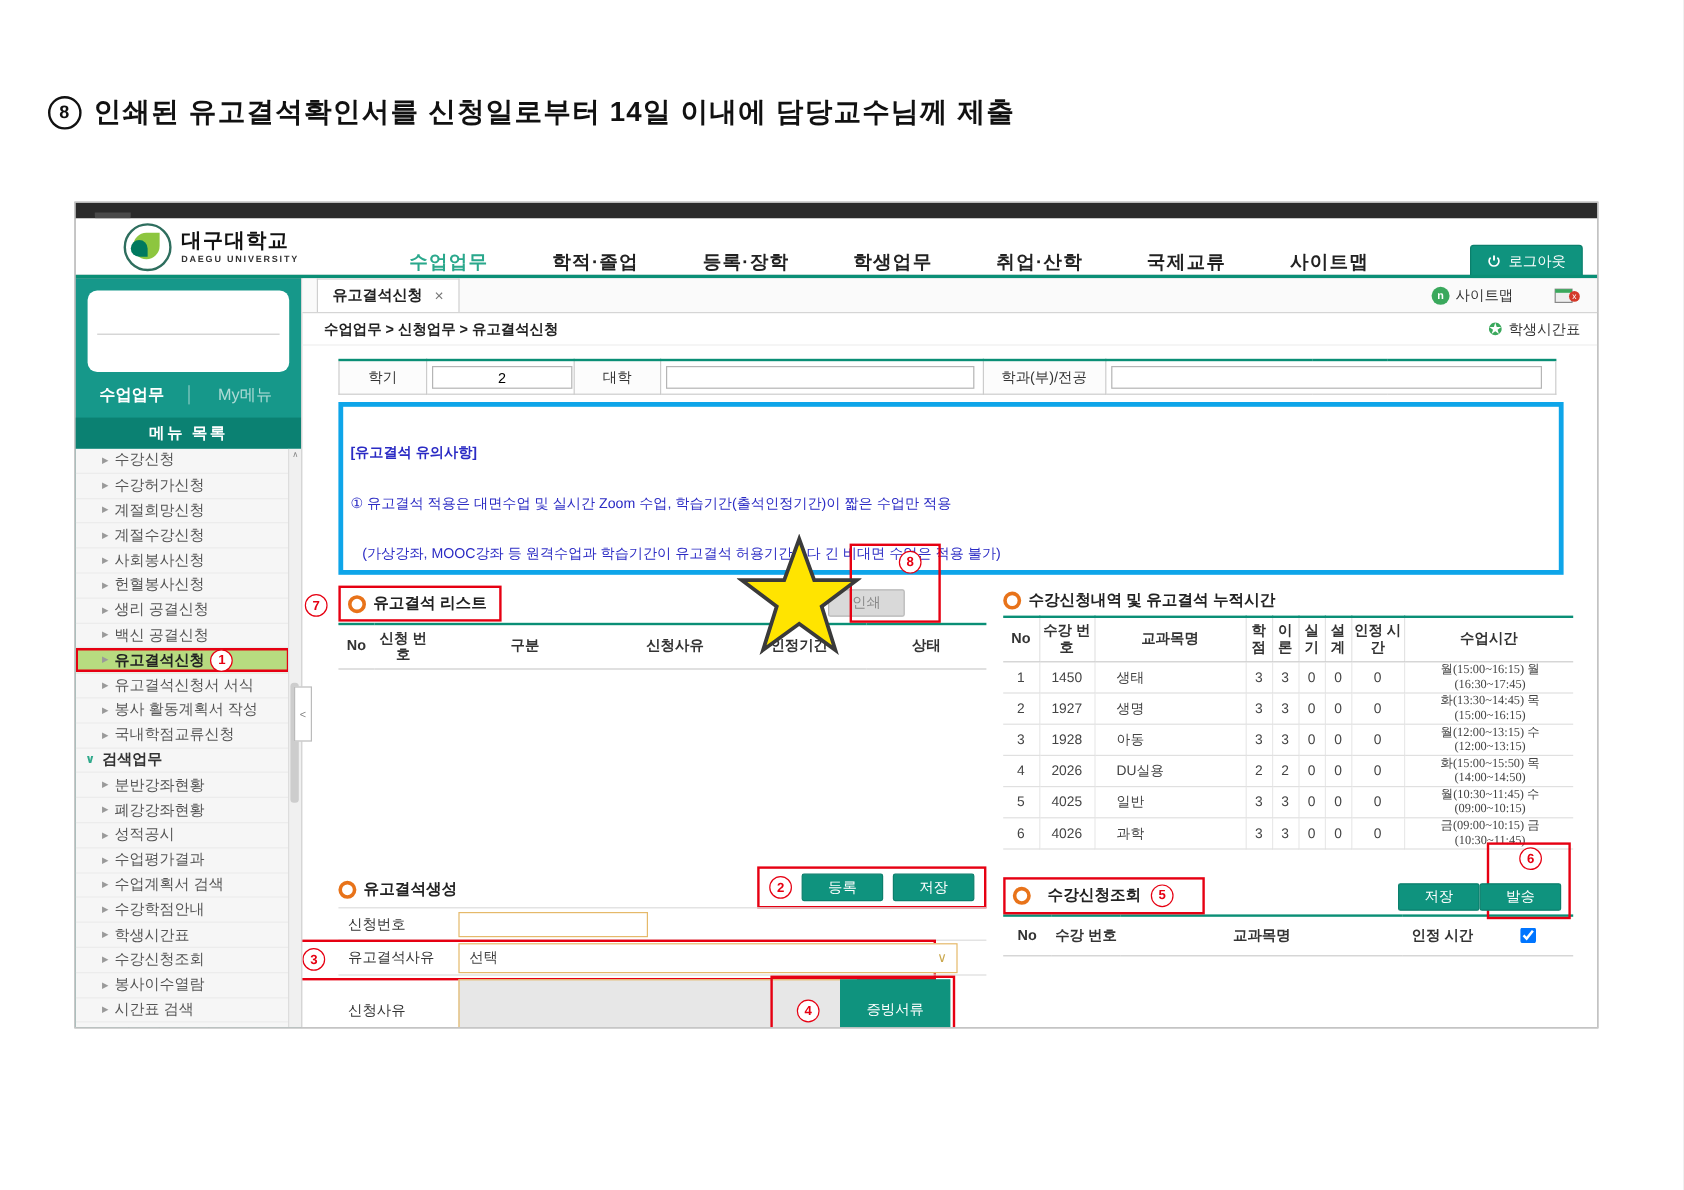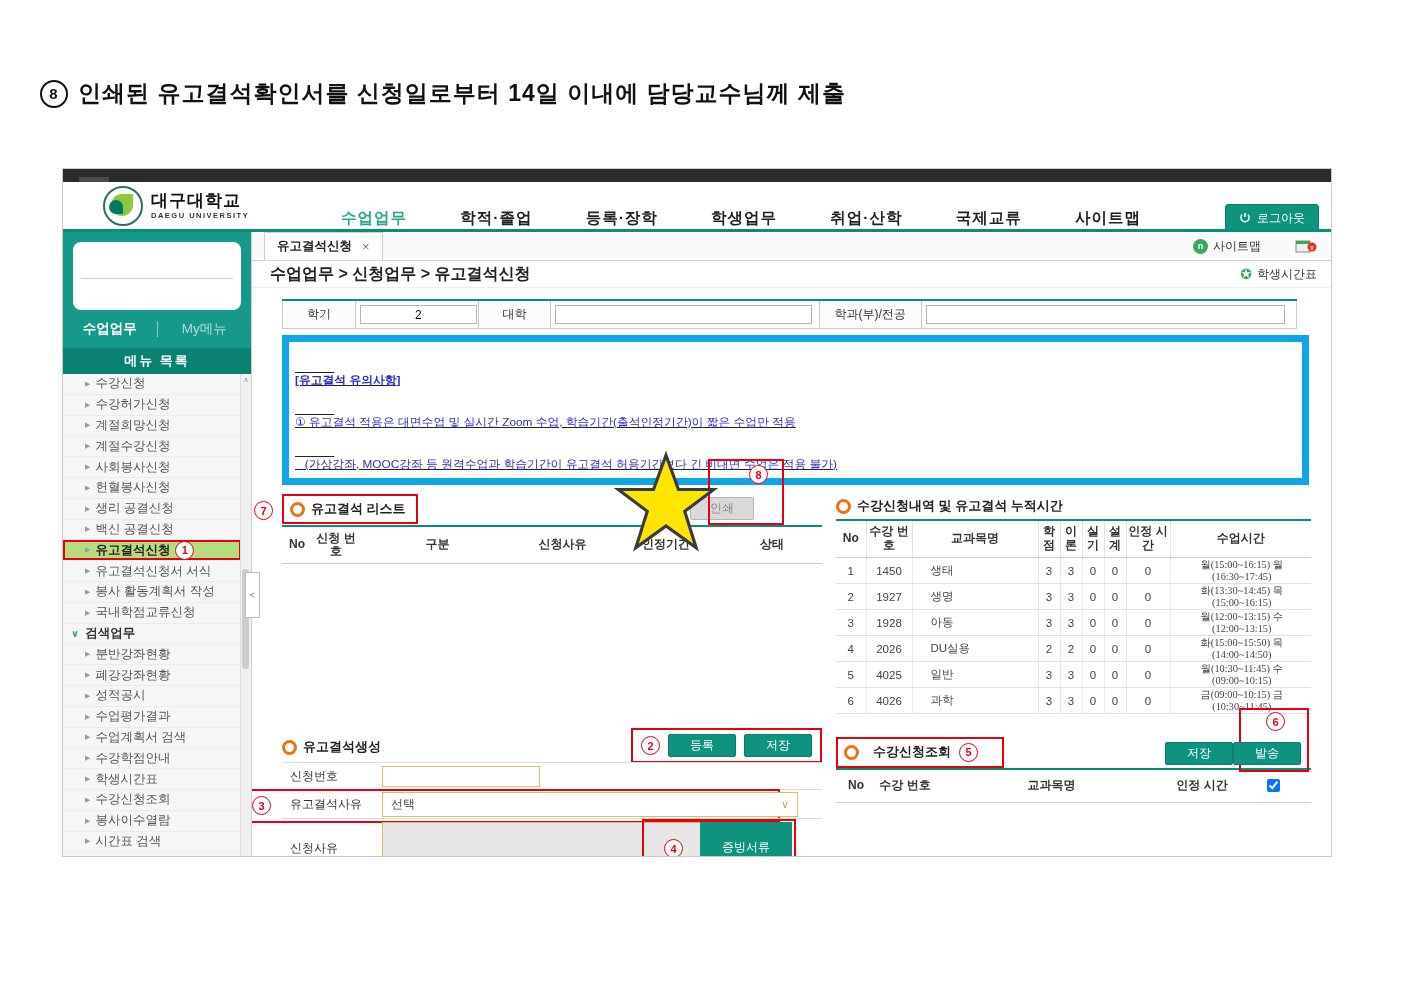--- a/index.html
+++ b/index.html
@@ -44,31 +44,31 @@
   .collapse-handle{position:absolute;left:182px;top:340px;width:13px;height:44px;background:#fff;border:1px solid #bbb;display:flex;align-items:center;justify-content:center;font-size:9px;color:#777;z-index:20;cursor:pointer;}
   
   .content{flex:1;background:#fff;position:relative;border-left:1px solid #cfcfcf;}
   .tabbar{height:28px;background:#fafafa;border-bottom:1px solid #d5d5d5;display:flex;align-items:flex-end;position:relative;}
   .tab{margin-left:12px;height:27px;background:#fff;border:1px solid #cfcfcf;border-bottom:none;display:flex;align-items:center;padding:0 12px;font-size:12.5px;font-weight:bold;color:#222;gap:10px;cursor:pointer;}
   .tab .x{color:#777;font-weight:normal;font-size:13px;cursor:pointer;}
   .tabbar-right{position:absolute;right:14px;top:0;height:28px;display:flex;align-items:center;gap:34px;}
   .sitemap-link{display:flex;align-items:center;gap:5px;font-size:12px;color:#333;cursor:pointer;}
   .sitemap-dot{width:15px;height:15px;border-radius:50%;background:#3aa85c;color:#fff;font-size:9px;display:flex;align-items:center;justify-content:center;font-weight:bold;}
   .crumbbar{height:26px;display:flex;align-items:center;padding-left:18px;position:relative;border-bottom:1px solid #eee;}
-  .crumb{font-size:16px;font-weight:bold;color:#222;}
+  .crumb{font-size:12px;font-weight:bold;color:#222;}
   .fav{position:absolute;right:14px;display:flex;align-items:center;gap:5px;font-size:12px;color:#333;cursor:pointer;}
   .fav .star{color:#3aa85c;font-size:14px;}
   .scrollbody{position:absolute;left:0;top:55px;right:0;bottom:0;overflow:hidden;padding:12px 10px 0 30px;}
   
   table.sform{border-collapse:collapse;width:1015px;border-top:2px solid #0a8f76;table-layout:fixed;}
   table.sform td{border:1px solid #ccc;height:25px;font-size:12px;color:#333;padding:1px 4px;}
   table.sform td.lbl{text-align:center;background:#fcfcfc;}
   table.sform input{width:96%;height:17px;border:1px solid #b5b5b5;font-size:12px;padding:0 3px;text-align:center;font-family:inherit;}
   
-  .notice{margin-top:6px;width:1003px;height:132px;border:7px solid #0ea5e9;display:flex;overflow:hidden;padding:4px 4px 0 6px;text-decoration:underline;}
+  .notice{margin-top:6px;width:1003px;height:132px;border:4px solid #0ea5e9;display:flex;overflow:hidden;padding:4px 4px 0 6px;}
   .notice .ncol{white-space:pre;color:#2b2bc4;}
   .notice .ncol .nline{line-height:1.18;}
   .notice .left{width:553px;font-size:11.8px;}
   .notice .right{flex:1;font-size:11.3px;}
   .notice .ntitle{font-weight:bold;}
   
   .cols{display:flex;margin-top:8px;gap:14px;}
   .lcol{width:540px;position:relative;flex:none;}
   .rcol{width:475px;position:relative;flex:none;}
   .sec-head{position:relative;height:32px;display:flex;align-items:center;}

